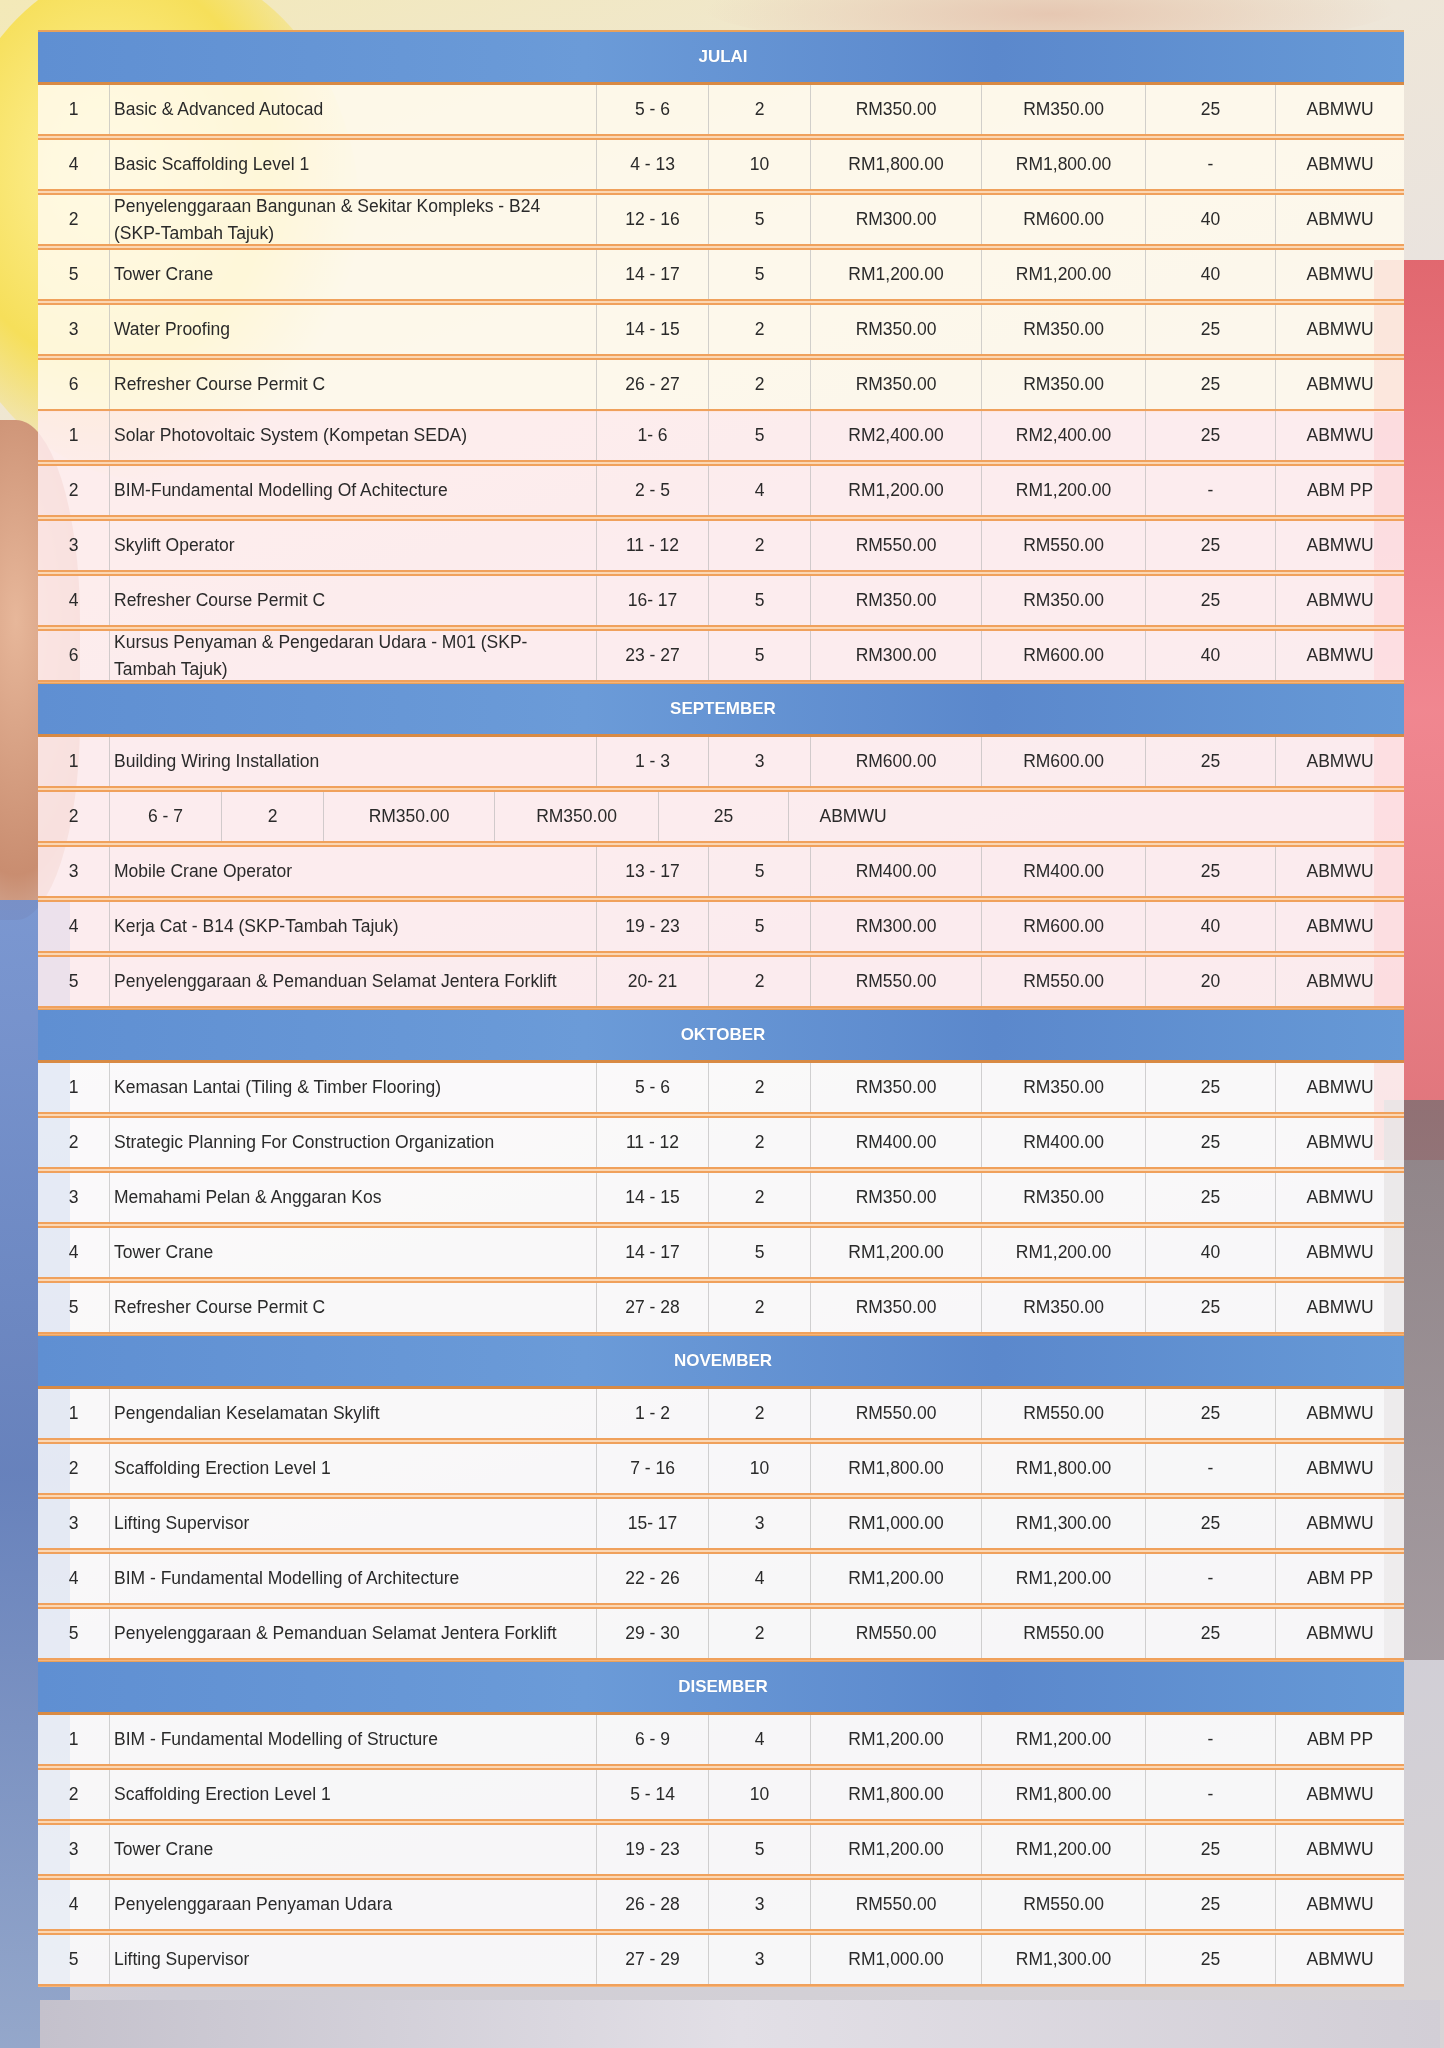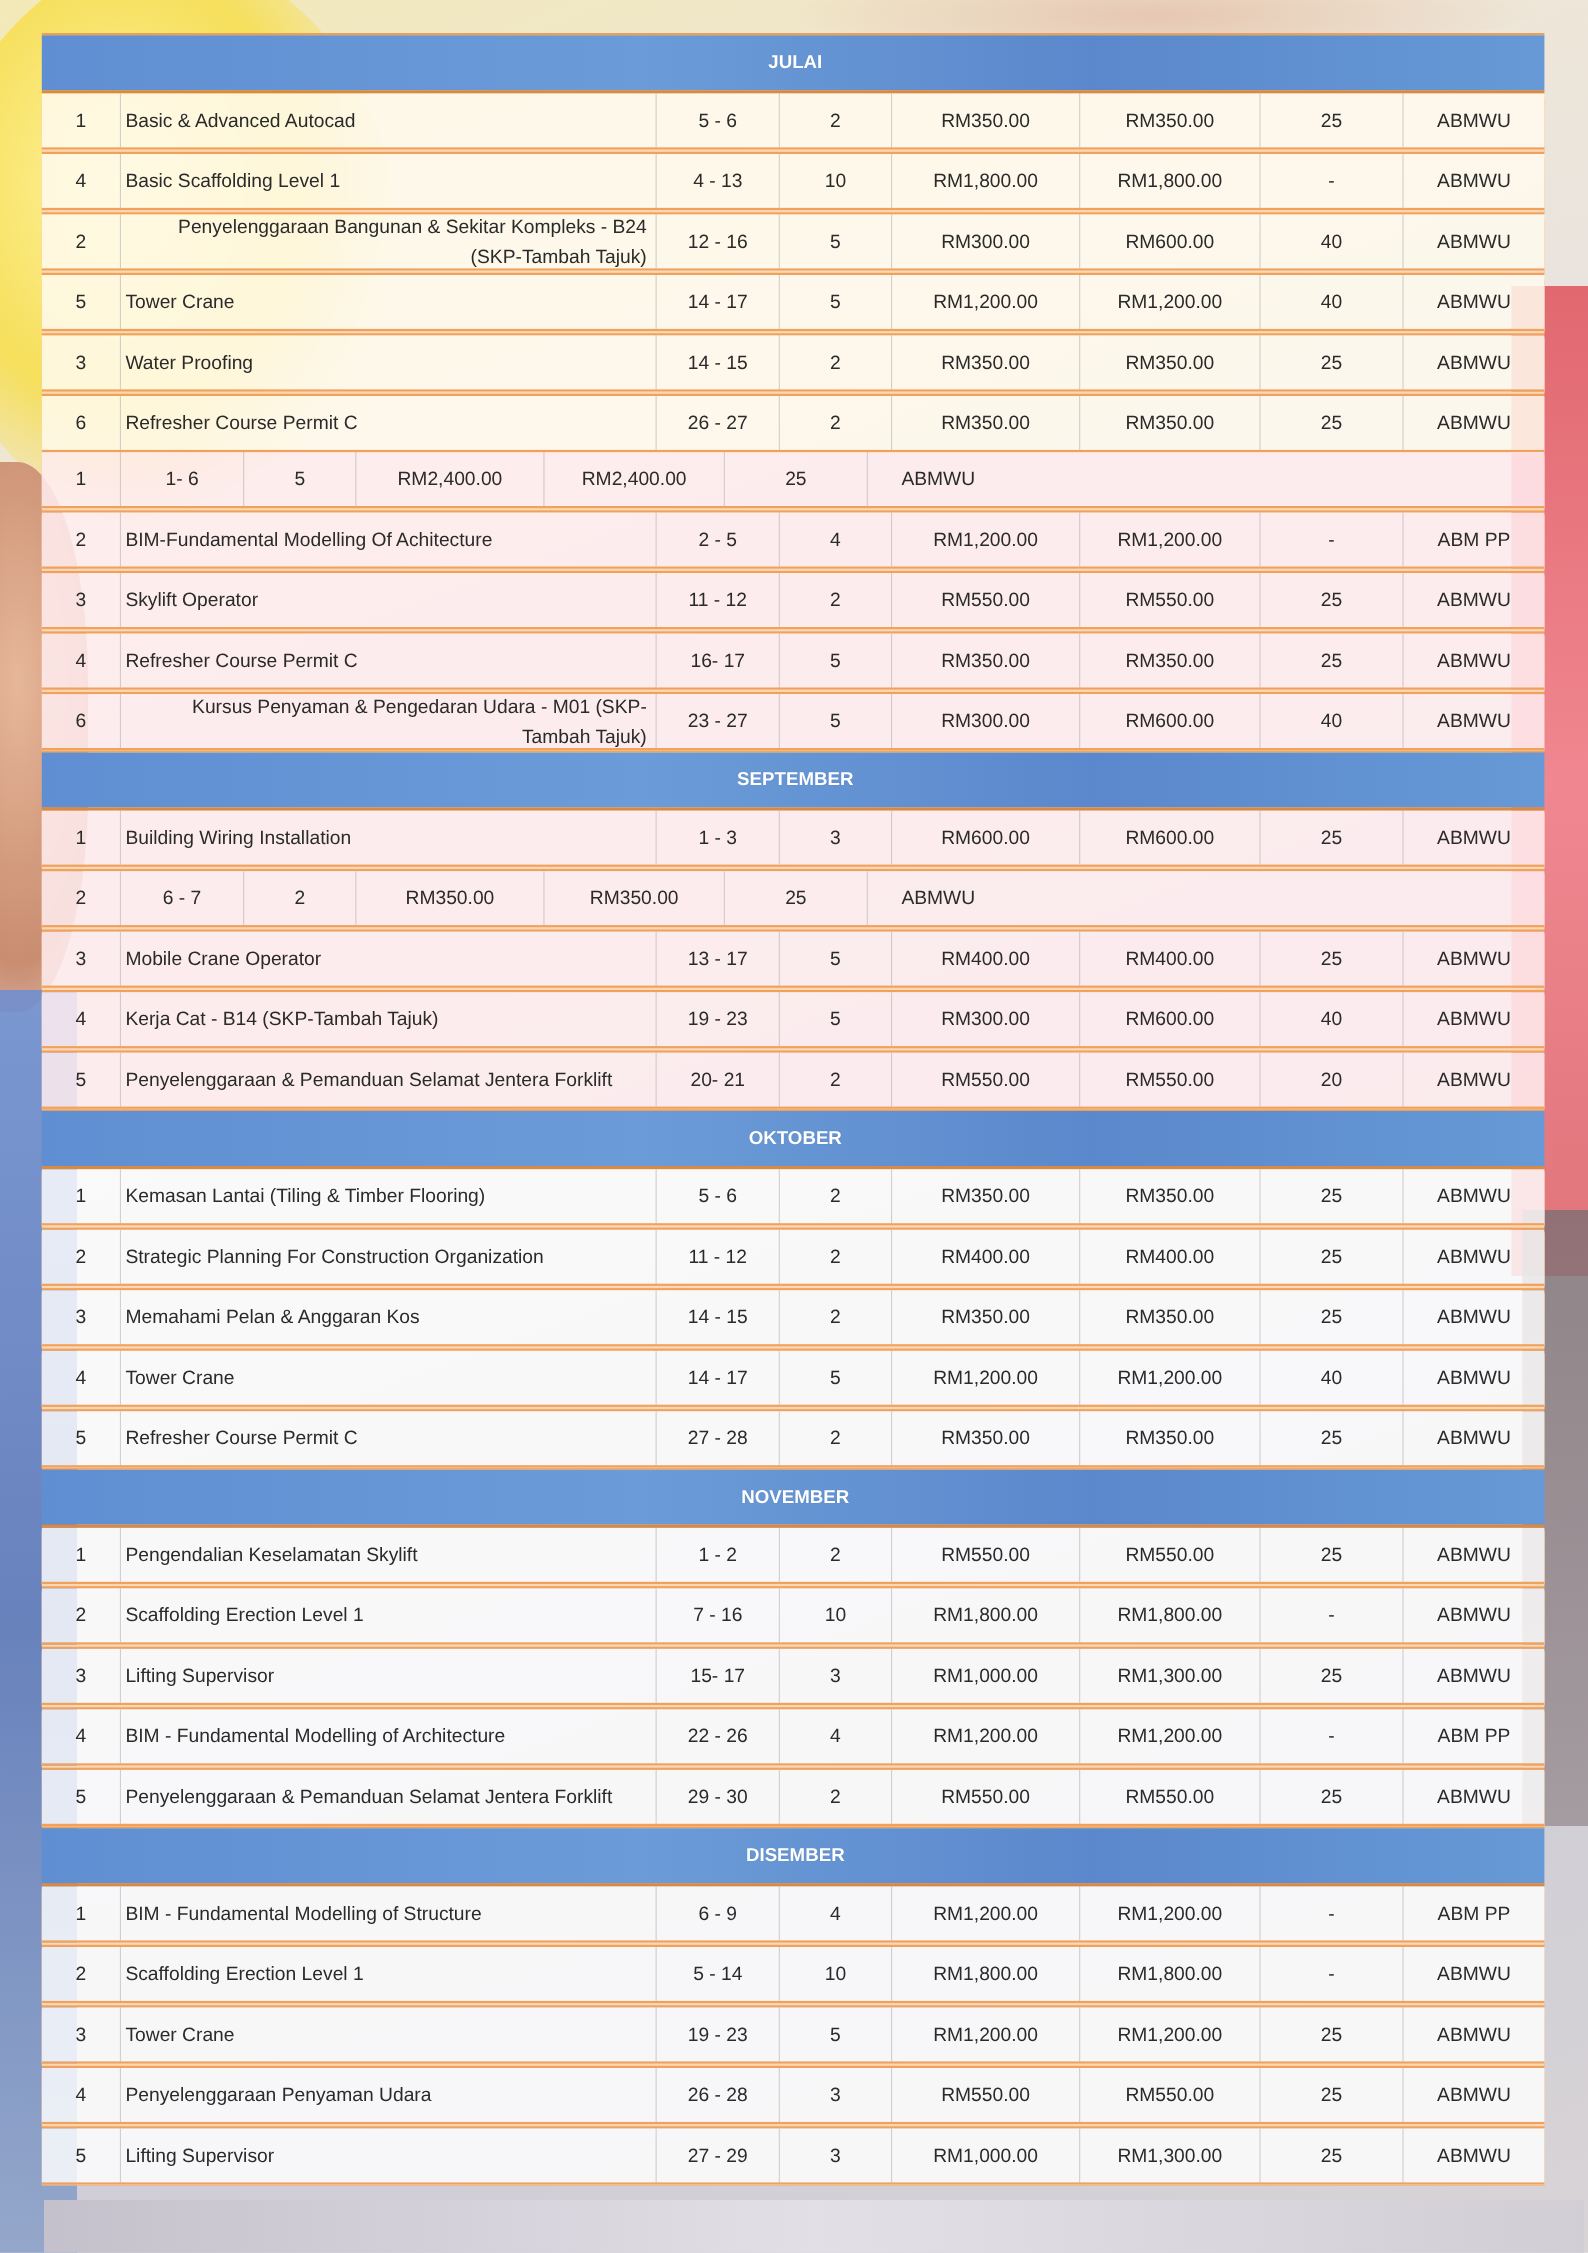--- a/index.html
+++ b/index.html
@@ -50,21 +50,21 @@
     .row:last-child { margin-bottom: 0; }
     .month-block .row:last-child { box-shadow: 0 1px 0 #f5b47a; margin-bottom: 0; }
     .cell {
       display: flex; align-items: center; justify-content: center;
       font-size: 17.5px; color: #2a2a2a;
       border-right: 1px solid rgba(180,180,180,0.6);
       box-sizing: border-box; line-height: 1.5;
     }
     .cell:last-child { border-right: none; }
     .c-no { width: 72px; }
-    .c-title { width: 487px; justify-content: flex-start; padding-left: 4px; padding-right: 8px; text-align: right; }
+    .c-title { width: 487px; justify-content: flex-start; padding-left: 4px; padding-right: 8px; text-align: left; }
     .c-date { width: 112px; text-align: center; }
     .c-days { width: 102px; }
     .c-fee { width: 171px; }
     .c-fee2 { width: 164px; }
     .c-pax { width: 130px; }
     .c-venue { width: 128px; }
     .row.tinted-pink { background: rgba(255,238,240,0.86); }
     .row.tinted-cream { background: rgba(255,250,238,0.86); }
   </style>
 </head>
@@ -149,20 +149,21 @@
     <div class="cell c-pax">25</div>
     <div class="cell c-venue">ABMWU</div>
   </div>
 </div>
   </div>
 
   <div class="month-block">
     <div class="rows">
   <div class="row tinted-pink">
     <div class="cell c-no">1</div>
+    <div class="cell c-title">Solar Photovoltaic System (Kompetan SEDA)</div>
     <div class="cell c-date">1- 6</div>
     <div class="cell c-days">5</div>
     <div class="cell c-fee">RM2,400.00</div>
     <div class="cell c-fee2">RM2,400.00</div>
     <div class="cell c-pax">25</div>
     <div class="cell c-venue">ABMWU</div>
   </div>
 
   <div class="row tinted-pink">
     <div class="cell c-no">2</div>

